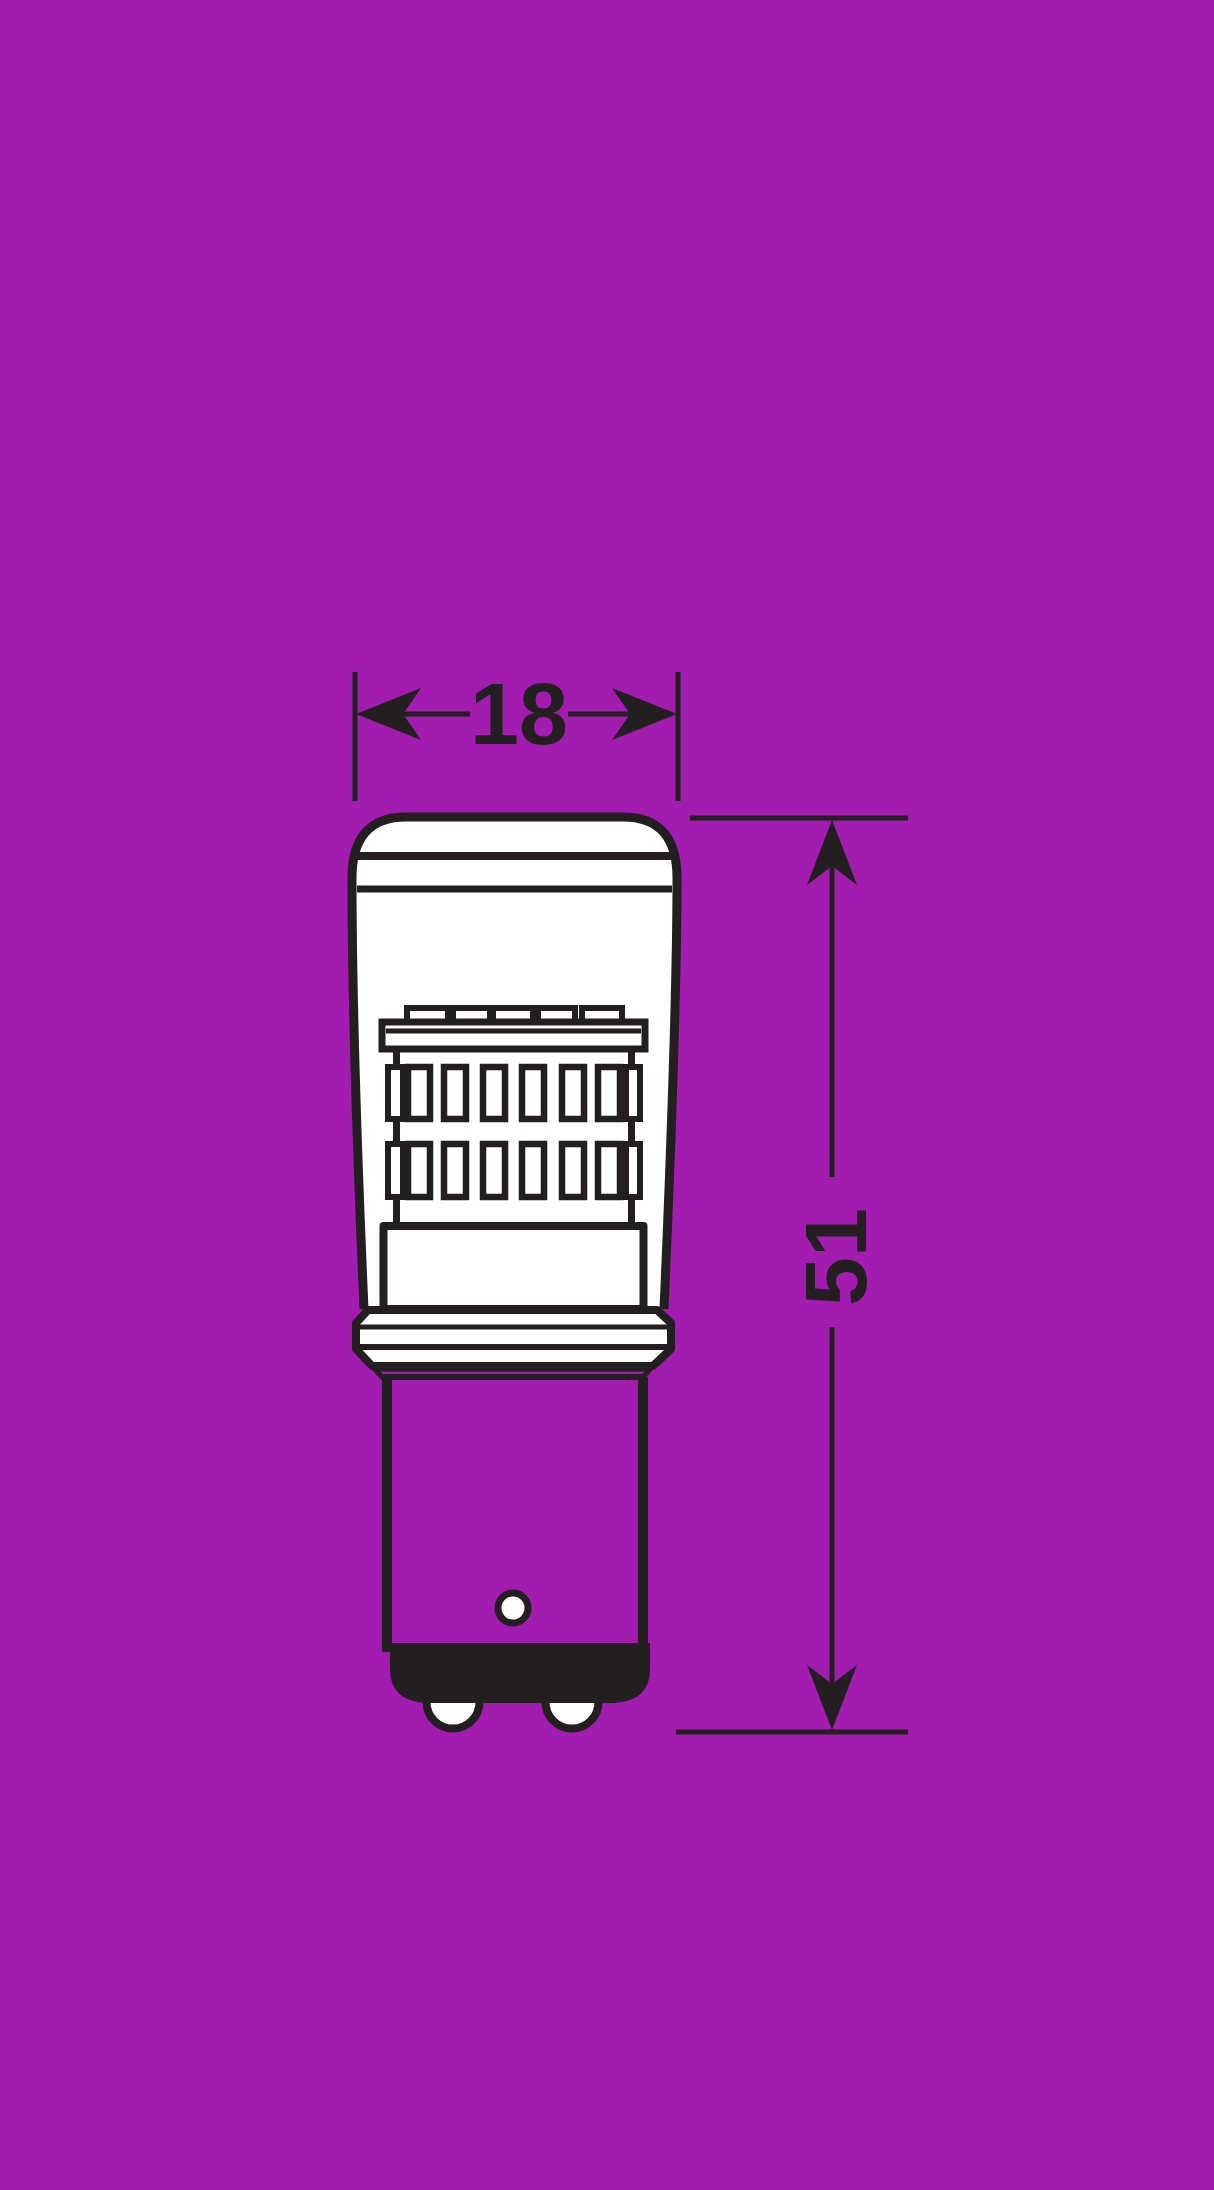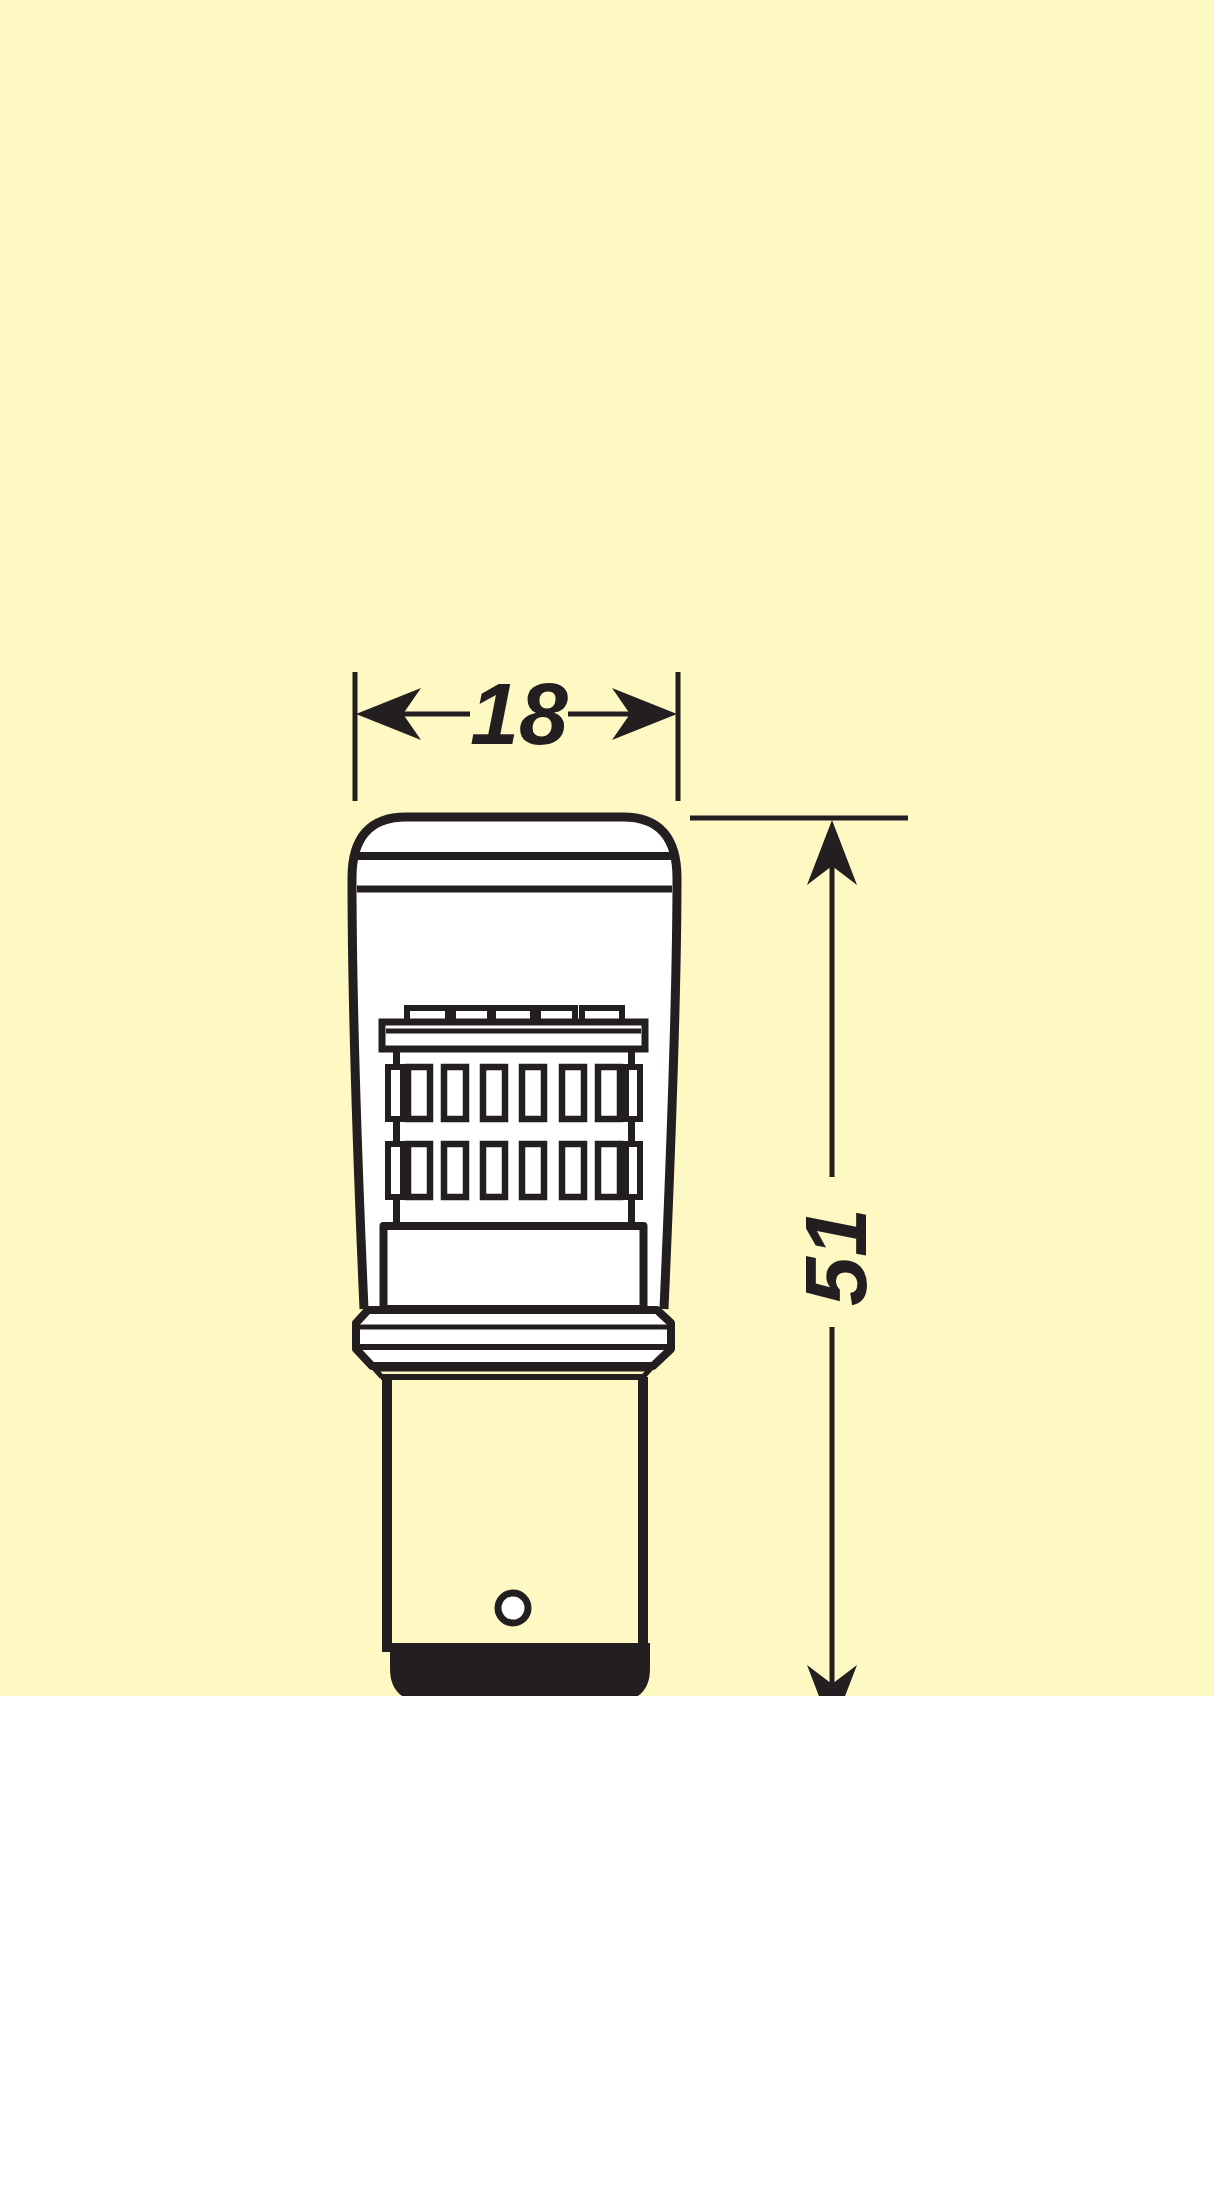--- a/index.html
+++ b/index.html
@@ -6,24 +6,23 @@
     margin: 0;
     padding: 0;
     background: #ffffff;
     width: 1214px;
     height: 2190px;
     font-family: "Liberation Sans", sans-serif;
   }
   .canvas {
     position: relative;
     width: 1214px;
-    height: 1696px;
-    background: #fef9c3;
+    height: 2190px;
+    background: #a21caf;
     overflow: hidden;
-    font-style: italic;
   }
   svg { display: block; }
   .ink  { stroke: var(--ink, #231f20); fill: none; }
   .fillw { fill: #ffffff; }
   .solid { fill: var(--ink, #231f20); stroke: none; }
   .rj { stroke-linejoin: round; }
   .dim { stroke-width: 5; }
   text.dim-label {
     font-family: "Liberation Sans", sans-serif;
     font-weight: bold;

